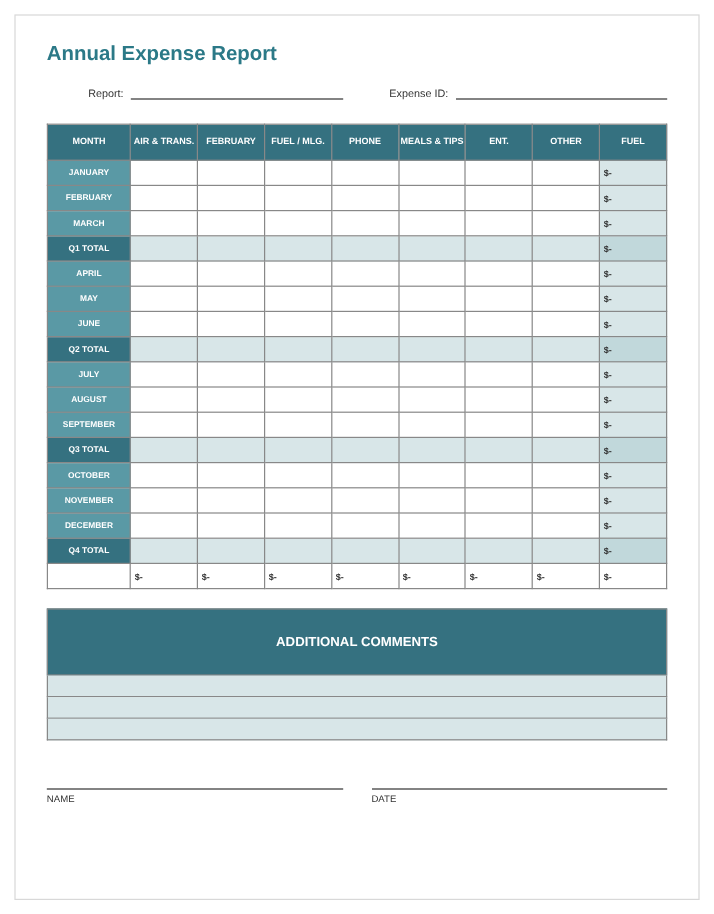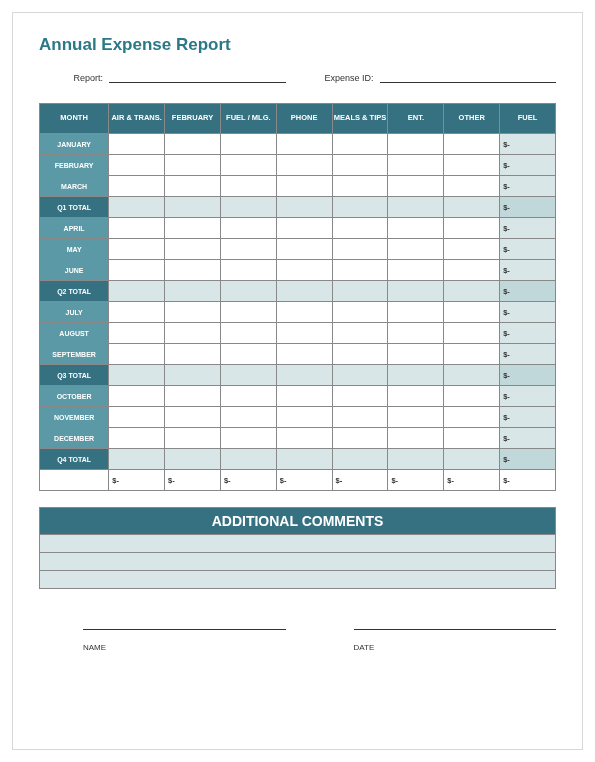--- a/index.html
+++ b/index.html
@@ -105,44 +105,43 @@
   tr.grand td.total-cell { background: #fff; }
 
   .comments {
     margin-top: 16px;
   }
   .comments-header {
     background: #357180;
     color: #fff;
     font-weight: bold;
     text-align: center;
-    font-size: 14px;
-    padding: 5px 0;
+    font-size: 11px;
+    padding: 21px 0;
     border: 1px solid #888;
   }
   .comments-row {
     height: 18px;
     background: #d8e6e8;
     border: 1px solid #888;
     border-top: none;
   }
 
   .signatures {
     display: flex;
     gap: 24px;
     margin-top: 40px;
   }
   .sig {
     flex: 1;
   }
   .sig-line {
     border-top: 1px solid #333;
-    padding-top: 13px;
+    padding-top: 3px;
     font-size: 8px;
-    margin-left: 44px;
   }
 </style>
 </head>
 <body>
 
 <div class="page">
 
   <div class="title">Annual Expense Report</div>
 
   <div class="header-fields">

